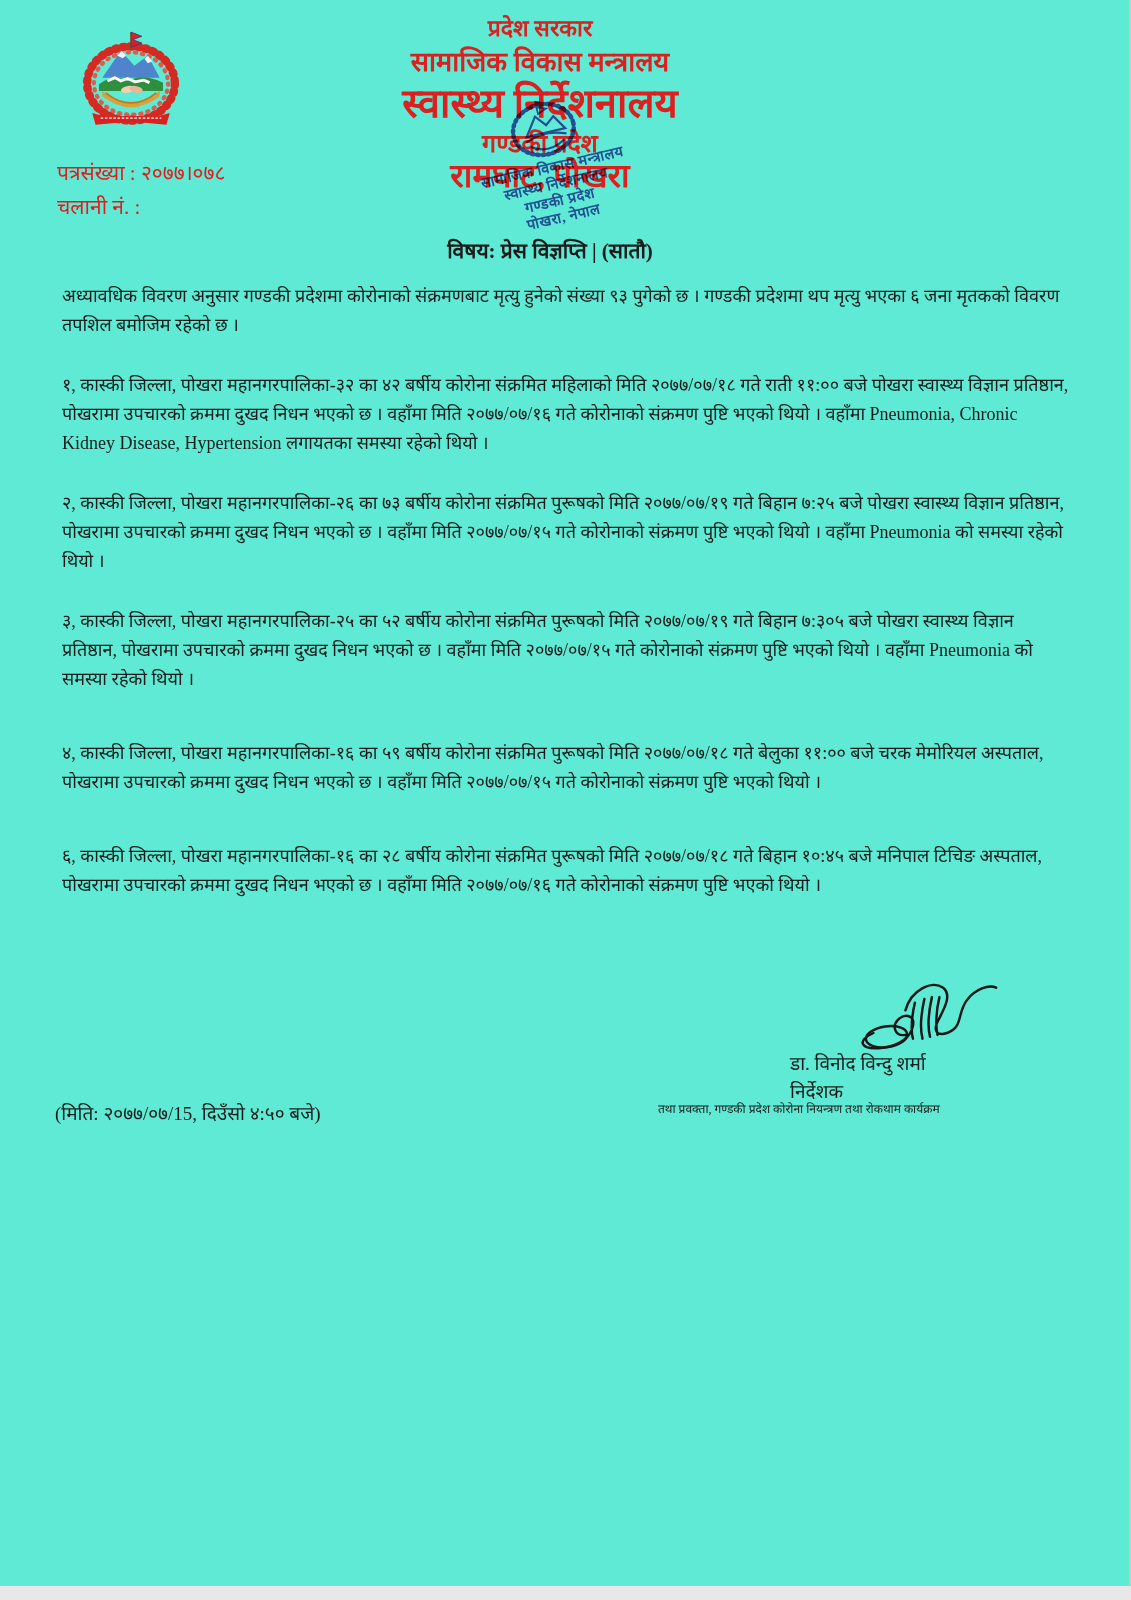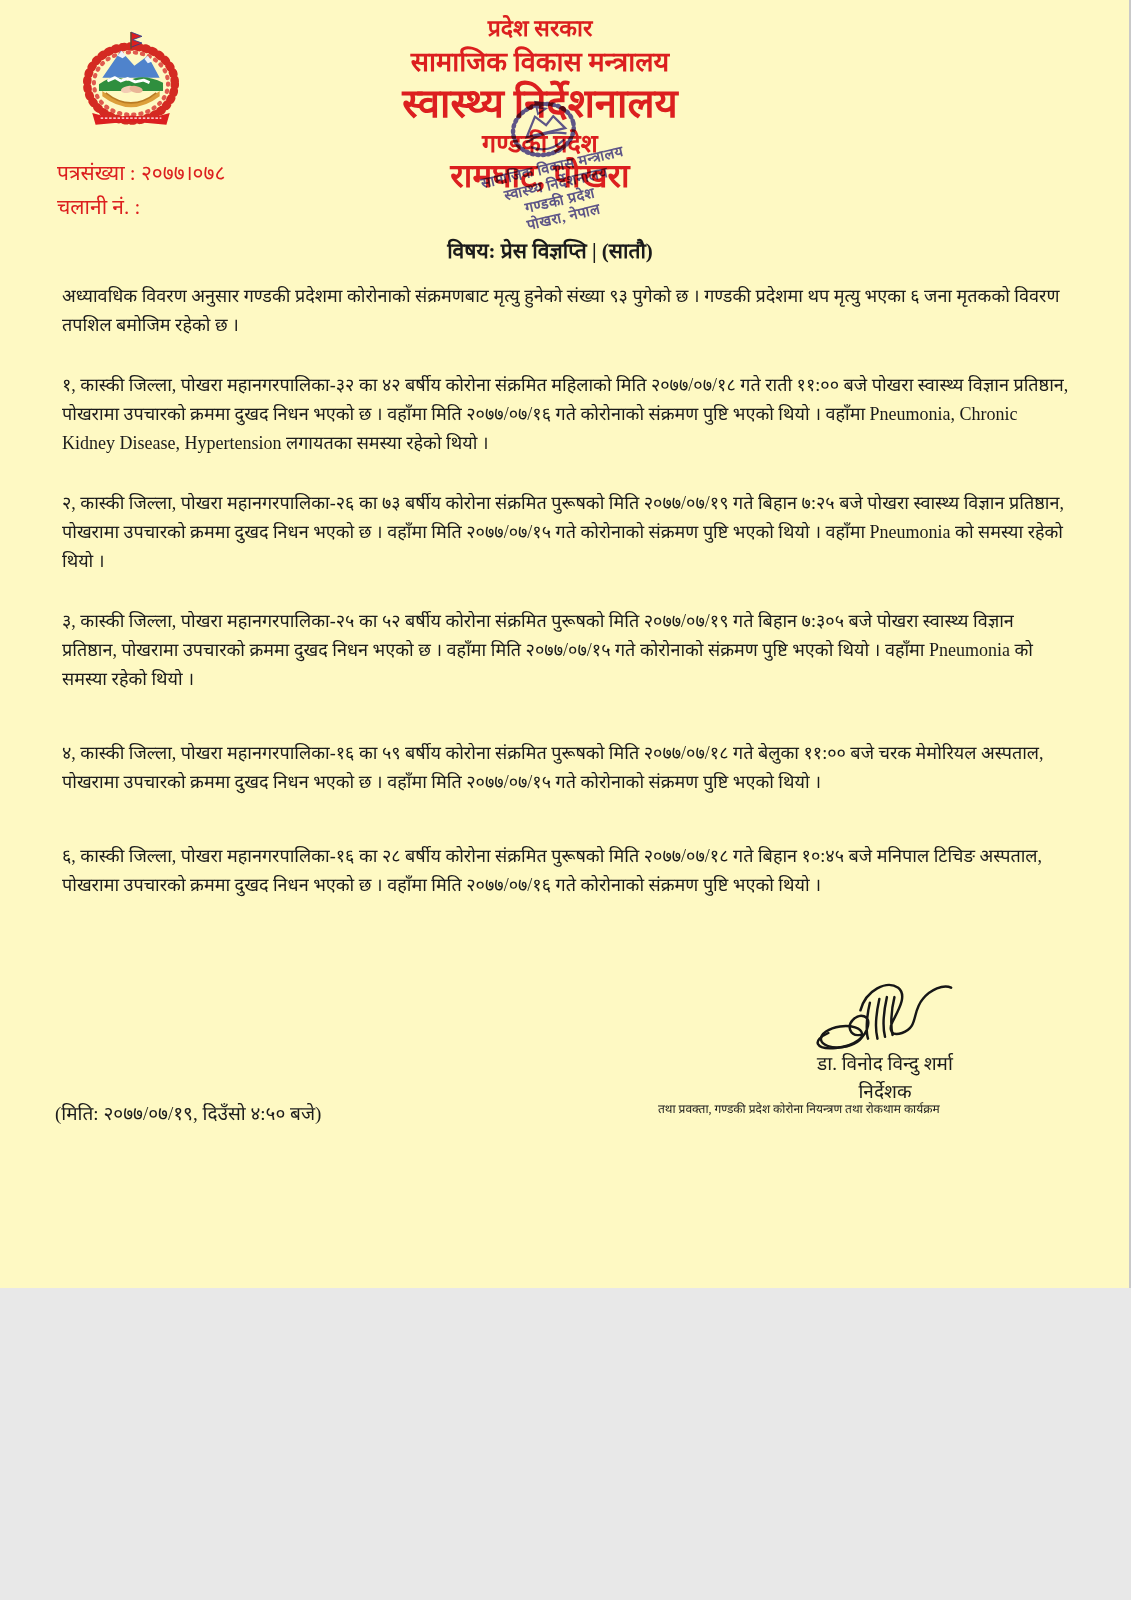--- a/index.html
+++ b/index.html
@@ -1,19 +1,19 @@
 <!DOCTYPE html>
 <html><head>
 <meta charset="utf-8">
 <style>
   html,body{margin:0;padding:0;background:#e8e8e8;}
   .page{
     position:relative;
-    width:1131px;height:1288px;
-    background:#fef9c3;
+    width:1131px;height:1586px;
+    background:#5eead4;
     font-family:"Liberation Serif","DejaVu Serif",serif;
     color:#1b1b1b;
     overflow:hidden;
     margin:0 auto;
     box-shadow:0 0 4px rgba(0,0,0,.25);
   }
   
   .emblem{position:absolute;left:72px;top:30px;width:118px;height:102px;}
   .head-center{position:absolute;left:280px;top:14px;width:520px;text-align:center;color:#dc1f1f;}
   .hc1{font-size:23px;font-weight:bold;line-height:30px;}
@@ -34,21 +34,21 @@
   
   .refs{position:absolute;left:57px;top:156px;color:#dc1f1f;font-size:21px;font-weight:normal;line-height:34px;}
   
   .subject{position:absolute;left:0;top:236px;width:1100px;text-align:center;font-size:21px;font-weight:bold;}
   
   .body-text{position:absolute;left:62px;top:282px;width:1010px;font-size:18px;line-height:29px;text-align:left;}
   .body-text p{margin:0 0 31px 0;}
   .body-text p.sp{margin-bottom:45px;}
   .b{font-weight:normal;}
   
-  .sig{position:absolute;left:745px;top:978px;width:280px;text-align:center;}
+  .sig{position:absolute;left:790px;top:978px;width:280px;text-align:left;}
   .sig svg{display:block;margin:0 auto -4px auto;}
   .sig-name{font-size:19px;line-height:28px;}
   .sig-title{font-size:19px;line-height:28px;}
   .sig-title2{position:absolute;left:658px;top:1100px;font-size:12px;}
   .date-line{position:absolute;left:55px;top:1100px;font-size:19px;}
   .edge{position:absolute;right:0;top:0;width:2px;height:1600px;background:#c9c9c9;}
 </style>
 </head>
 <body>
 
@@ -128,16 +128,16 @@
                M92,20 C88,38 88,54 90,62
                M100,20 C96,36 96,52 98,60
                M64,34 C70,12 92,2 104,10 C114,18 104,34 98,46 C94,54 96,62 108,58 C126,52 118,36 130,22 C138,12 152,6 160,10" fill="none" stroke="#171717" stroke-width="2.6" stroke-linecap="round"></path>
       <ellipse cx="44" cy="62" rx="22" ry="11" fill="none" stroke="#171717" stroke-width="2.6" transform="rotate(-8 44 62)"></ellipse>
     </svg>
     <div class="sig-name">डा. विनोद विन्दु शर्मा</div>
     <div class="sig-title">निर्देशक</div>
   </div>
   <div class="sig-title2">तथा प्रवक्ता, गण्डकी प्रदेश कोरोना नियन्त्रण तथा रोकथाम कार्यक्रम</div>
 
-  <div class="date-line">(मिति: २०७७/०७/१९, दिउँसो ४:५० बजे)</div>
+  <div class="date-line">(मिति: २०७७/०७/15, दिउँसो ४:५० बजे)</div>
 
   <div class="edge"></div>
 </div>
 
 </body></html>

